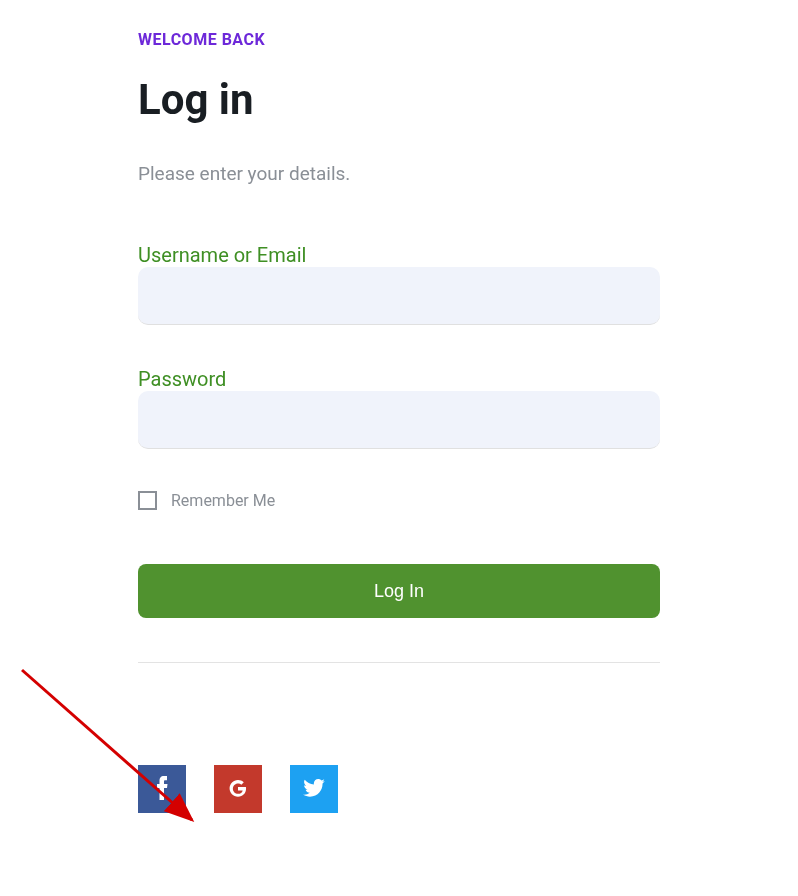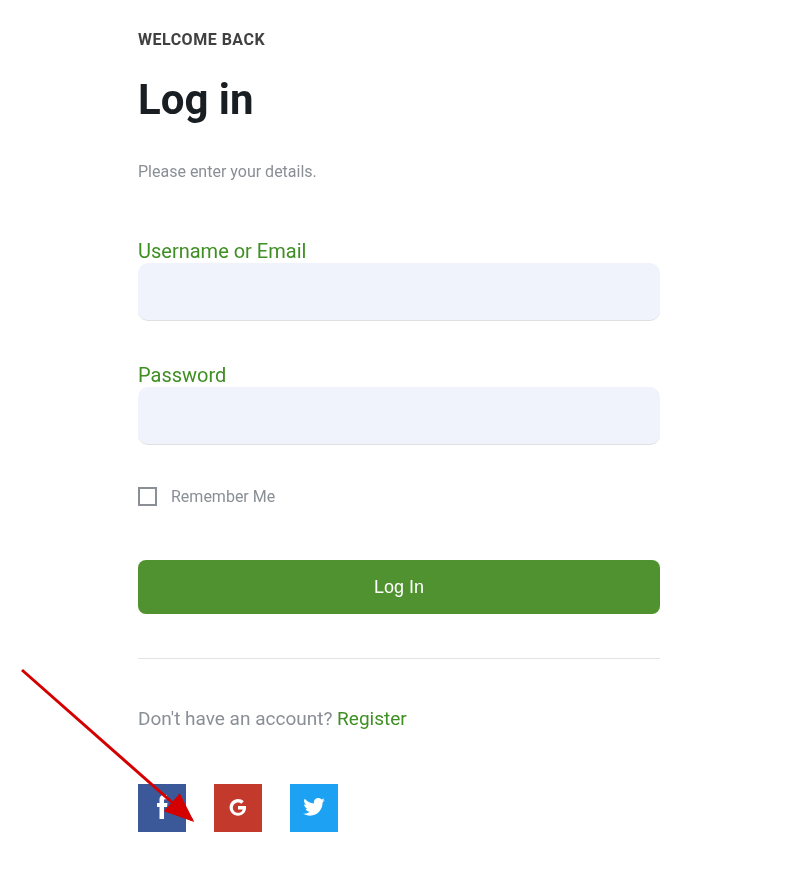--- a/index.html
+++ b/index.html
@@ -9,35 +9,35 @@
     }
     body {
       font-family: -apple-system, BlinkMacSystemFont, "Segoe UI", Roboto, Helvetica, Arial, sans-serif;
       background: #fff;
       width: 798px;
       height: 896px;
       position: relative;
       padding: 30px 138px 0 138px;
     }
     .welcome-back {
-      color: #404040;
+      color: #6d28d9;
       font-size: 16px;
       font-weight: 700;
       letter-spacing: 0.5px;
       margin-bottom: 26px;
     }
     .page-title {
       color: #191e23;
       font-size: 42px;
       font-weight: 700;
       margin-bottom: 38px;
     }
     .subtitle {
       color: #8a8f96;
-      font-size: 16px;
+      font-size: 19px;
       margin-bottom: 58px;
     }
     .field-label {
       color: #3f8f24;
       font-size: 20px;
       font-weight: 400;
       margin-bottom: 18px;
     }
     .text-input {
       width: 100%;
@@ -153,23 +153,20 @@
 <div class="remember-row">
   <input type="checkbox" class="checkbox" style="">
   <span class="remember-label">Remember Me</span>
 </div>
 
 <button class="login-button">Log In</button>
 
 <hr class="divider">
 
 <div class="links-row">
-  <div>
-    <span class="no-account">Don't have an account? </span><a class="register-link">Register</a>
-  </div>
 </div>
 
 <div class="signin-row">
 
   <button class="social-btn facebook">
     <span>
       <svg width="14" height="24" viewBox="0 0 14 24">
           <path d="M9 8V5.5c0-.8.2-1.2 1.4-1.2H12V0H9C5.7 0 4.5 2 4.5 5v3H2v4h2.5v12H9V12h3l.5-4H9z"></path>
         </svg>
     </span>

